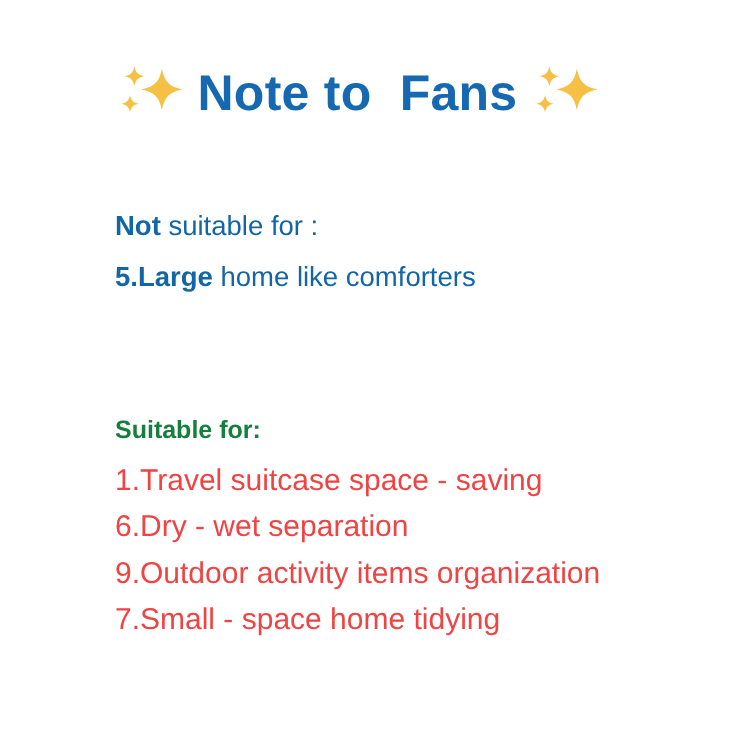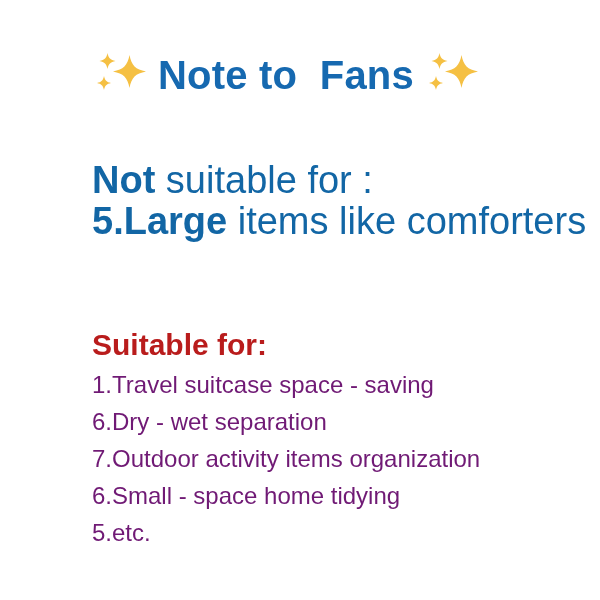--- a/index.html
+++ b/index.html
@@ -53,44 +53,44 @@
 
   
   .block-not {
     position: absolute;
     left: 92px;
     top: 160px;
     width: 470px;
   }
   .line-not {
     color: #1266A5;
-    font-size: 38px;
+    font-size: 22px;
     line-height: 41px;
     white-space: pre;
     font-weight: 400;
   }
   .line-not .b { font-weight: 700; }
 
   
   .block-yes {
     position: absolute;
     left: 92px;
     top: 328px;
     width: 470px;
   }
   .yes-head {
-    color: #b91c1c;
-    font-size: 30px;
+    color: #15803d;
+    font-size: 20px;
     font-weight: 700;
     line-height: 33px;
     white-space: pre;
     margin-bottom: 5px;
   }
   .yes-item {
-    color: #701a75;
+    color: #ef4444;
     font-size: 24px;
     font-weight: 400;
     line-height: 37px;
     white-space: pre;
   }
 </style>
 </head>
 <body>
 
 <div id="poster">
@@ -116,28 +116,27 @@
         <path d="M15.5 4 C16.5 9.1 18.4 11 23.5 12 C18.4 13 16.5 14.9 15.5 20 C14.5 14.9 12.6 13 7.5 12 C12.6 11 14.5 9.1 15.5 4 Z" fill="#F5C043"></path>
         <path d="M12 27 C12.9 31.4 14.6 33.1 19 34 C14.6 34.9 12.9 36.6 12 41 C11.1 36.6 9.4 34.9 5 34 C9.4 33.1 11.1 31.4 12 27 Z" fill="#F5C043"></path>
       </svg>
     </span>
   </div>
 
   <div class="block-not">
 
     <div class="line-not"><span class="b">Not</span><span> suitable for :</span></div>
 
-    <div class="line-not"><span class="b">5.Large</span><span> items like comforters</span></div>
+    <div class="line-not"><span class="b">5.Large</span><span> home like comforters</span></div>
 
   </div>
 
   <div class="block-yes">
 
     <div class="yes-head">Suitable for:</div>
 
     <div class="yes-item">1.Travel suitcase space - saving</div>
     <div class="yes-item">6.Dry - wet separation</div>
-    <div class="yes-item">7.Outdoor activity items organization</div>
-    <div class="yes-item">6.Small - space home tidying</div>
-    <div class="yes-item">5.etc.</div>
+    <div class="yes-item">9.Outdoor activity items organization</div>
+    <div class="yes-item">7.Small - space home tidying</div>
   </div>
 
 </div>
 
 </body></html>

